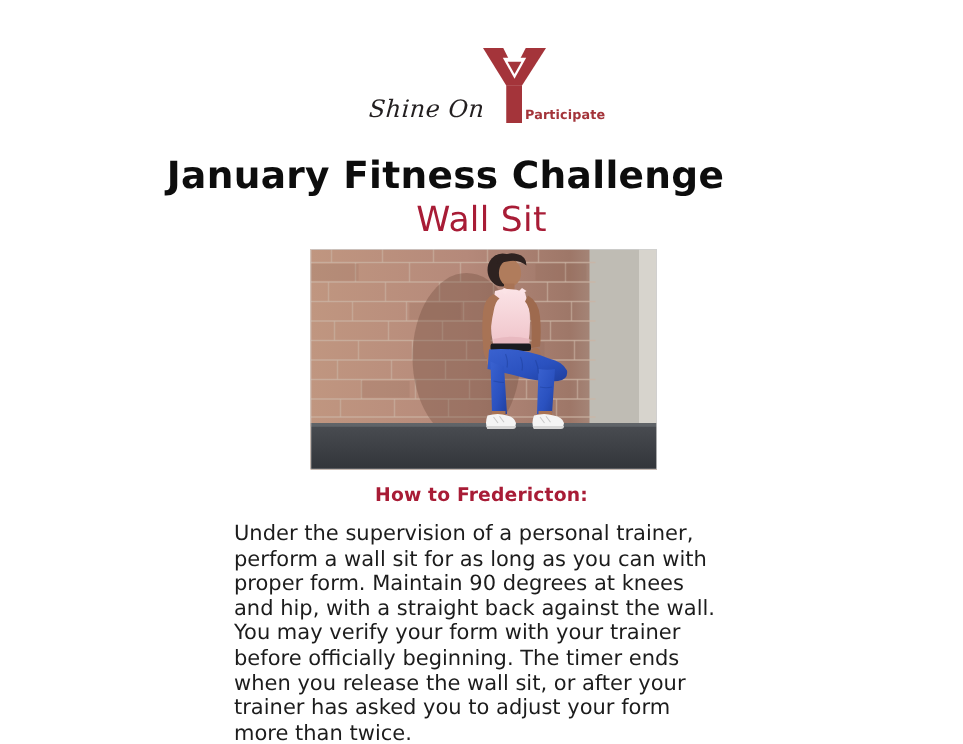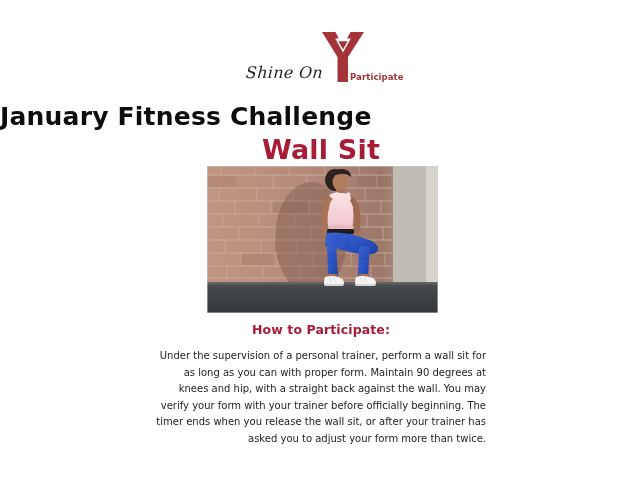--- a/index.html
+++ b/index.html
@@ -69,34 +69,34 @@
     white-space: nowrap;
     letter-spacing: 0.1px;
   }
 
   
   .title-main {
     position: absolute;
     left: 0;
     top: 102px;
     width: 594px;
-    text-align: left;
+    text-align: center;
     font-size: 25px;
     font-weight: 700;
     color: #0d0d0d;
     letter-spacing: 0.2px;
   }
   .title-sub {
     position: absolute;
     left: 0;
     top: 134px;
     width: 642px;
     text-align: center;
-    font-size: 27px;
-    font-weight: 700;
+    font-size: 23px;
+    font-weight: 400;
     color: #a81c36;
     letter-spacing: 0.2px;
   }
 
   
   .photo {
     position: absolute;
     left: 207px;
     top: 166px;
     width: 231px;
@@ -116,22 +116,22 @@
     font-size: 12.5px;
     font-weight: 700;
     color: #a81c36;
     letter-spacing: 0.1px;
   }
   .body-para {
     position: absolute;
     left: 156px;
     top: 348px;
     width: 330px;
-    text-align: right;
-    font-size: 10px;
+    text-align: left;
+    font-size: 14px;
     line-height: 16.6px;
     color: #1c1c1c;
     font-weight: 400;
   }
   .body-bold {
     position: absolute;
     left: 156px;
     top: 430px;
     width: 330px;
     text-align: center;
@@ -326,18 +326,18 @@
             <path d="M126 111.5 l3 4"></path>
           <path d="M153 112 l3 4"></path>
             <path d="M157 111.5 l3 4"></path>
         </g>
       </g>
 
       <rect x="0" y="0" width="231" height="147" fill="none" stroke="#cfcfcf" stroke-width="1"></rect>
     </svg>
   </div>
 
-  <div class="how-heading">How to Participate:</div>
+  <div class="how-heading">How to Fredericton:</div>
 
   <div class="body-para">Under the supervision of a personal trainer, perform a wall sit for as long as you can with proper form. Maintain 90 degrees at knees and hip, with a straight back against the wall. You may verify your form with your trainer before officially beginning. The timer ends when you release the wall sit, or after your trainer has asked you to adjust your form more than twice.</div>
 
 
 </div>
 
 </body></html>

